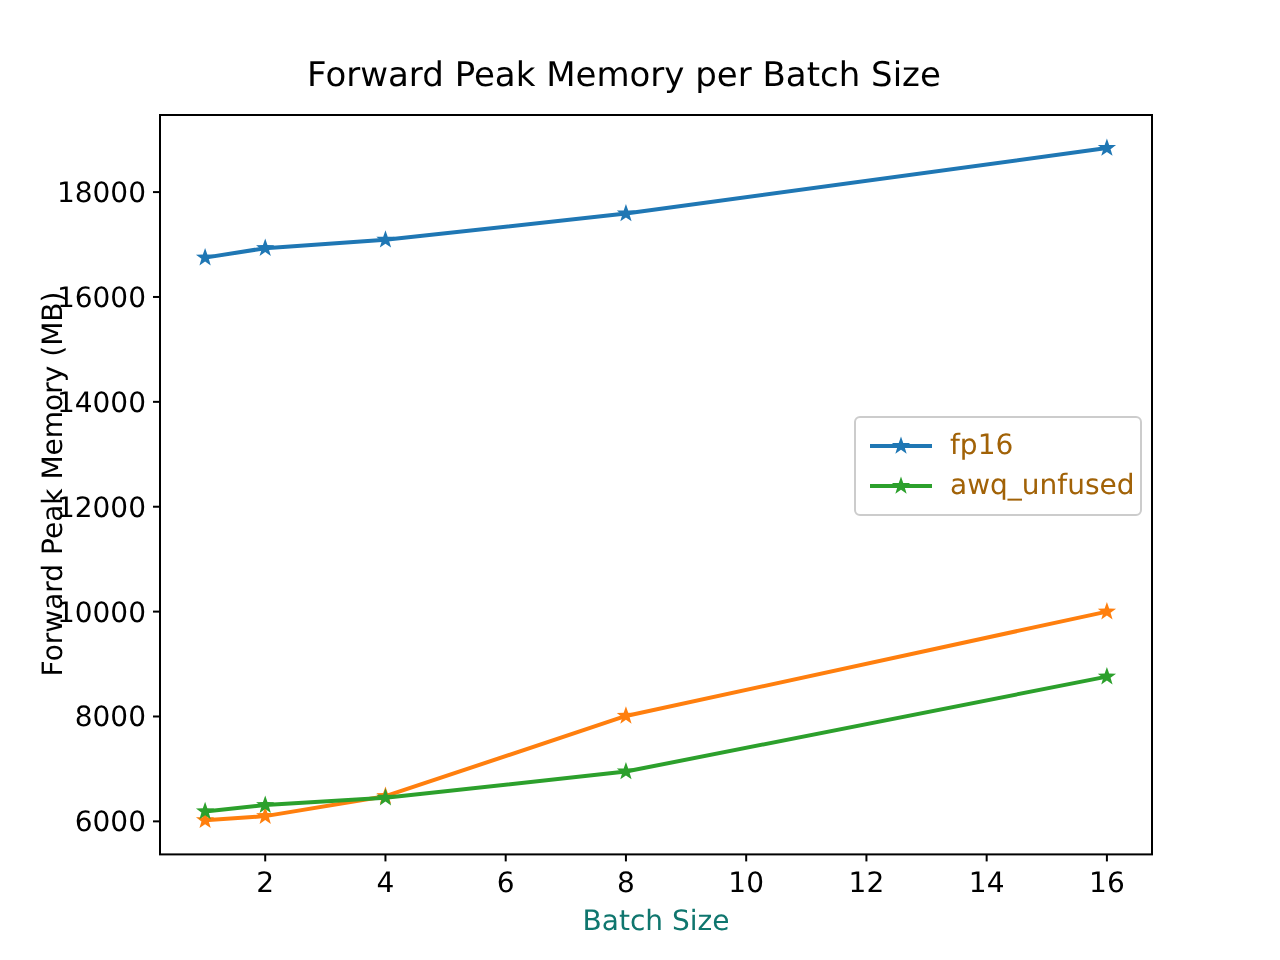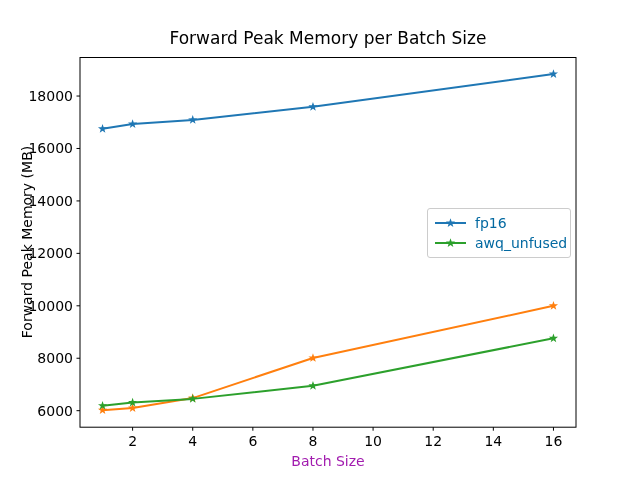--- a/index.html
+++ b/index.html
@@ -14,36 +14,36 @@
     height: 480px;
     background: #ffffff;
     overflow: hidden;
   }
   .plot-svg {
     position: absolute;
     left: 0; top: 0;
   }
   .chart-title {
     position: absolute;
-    left: 80px;
+    left: 64px;
     width: 496px;
     top: 28px;
     text-align: center;
     font-size: 17px;
     color: #000000;
     white-space: nowrap;
   }
   .xlabel {
     position: absolute;
     left: 80px;
     width: 496px;
     top: 453px;
     text-align: center;
     font-size: 14px;
-    color: #a21caf;
+    color: #0f766e;
     white-space: nowrap;
   }
   .ylabel {
     position: absolute;
     left: 27px;
     top: 242px;
     transform: translate(-50%, -50%) rotate(-90deg);
     font-size: 14px;
     color: #000000;
     white-space: nowrap;
@@ -65,21 +65,21 @@
     height: 20px;
   }
   .legend-sample {
     width: 33px;
     height: 14px;
     flex: 0 0 33px;
     margin-right: 8px;
   }
   .legend-label {
     font-size: 14px;
-    color: #0369a1;
+    color: #a16207;
     white-space: nowrap;
   }
 </style>
 </head>
 <body>
 
 <div class="figure">
 
   <svg id="plot" class="plot-svg" width="640" height="480" viewBox="0 0 640 480">
       <rect x="80" y="57.5" width="496" height="369.7" fill="none" stroke="#000000" stroke-width="1"></rect>

